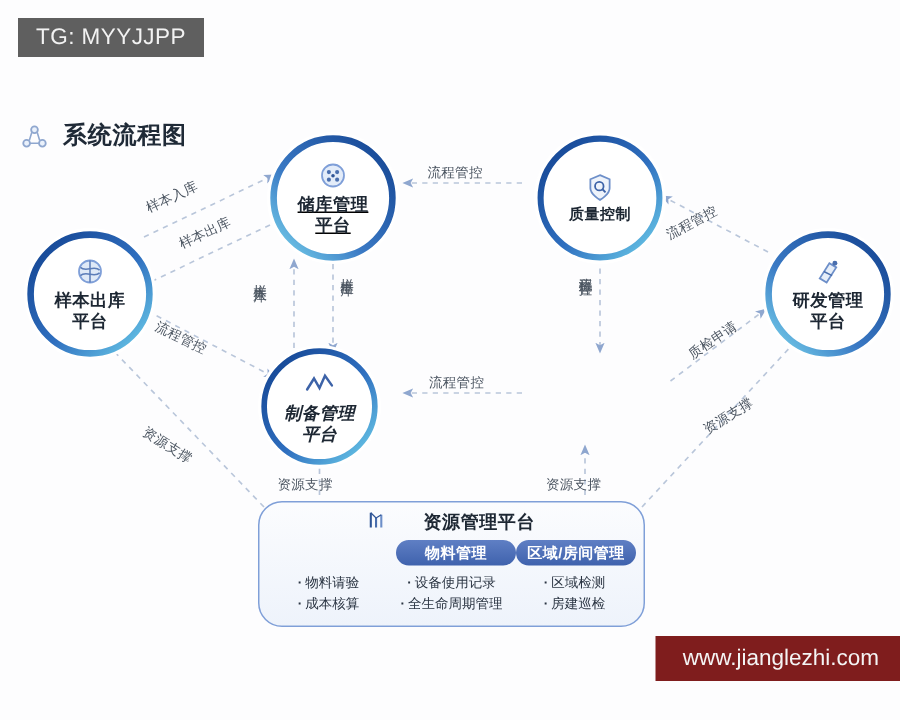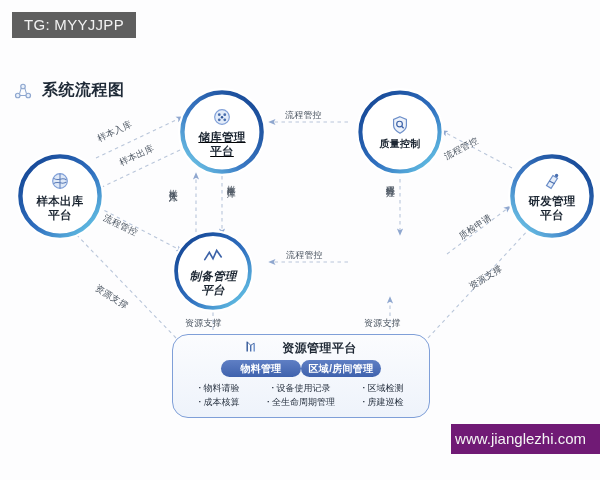--- a/index.html
+++ b/index.html
@@ -24,24 +24,24 @@
     font-size: 15px;
     letter-spacing: .3px;
     padding: 5px 12px 6px 12px;
     line-height: 1;
   }
 
   
   .watermark {
     position: absolute;
     right: 0px; bottom: 26px;
-    background: #701a75;
+    background: #7f1d1d;
     color: #f4f4f4;
     font-size: 15px;
-    padding: 7px 14px 8px 4px;
+    padding: 7px 14px 8px 18px;
     line-height: 1;
   }
 
   
   .sec-title {
     position: absolute;
     left: 14px; top: 80px;
     display: flex; align-items: center; gap: 10px;
   }
   .sec-title .label {
@@ -119,21 +119,21 @@
     position: absolute;
     left: 0; right: 0; top: 4px;
     display: flex; align-items: center; justify-content: center; gap: 20px;
   }
   .respanel .rp-head .rp-title {
     font-size: 12px; font-weight: bold; color: #1d2733; letter-spacing: .4px;
   }
   .pills {
     position: absolute;
     left: 5px; right: 5px; top: 25px;
-    display: flex; justify-content: center;
+    display: flex; justify-content: flex-end;
   }
   .pill {
     width: 80px; height: 17px;
     border-radius: 9px;
     background: linear-gradient(180deg,#5f7fc4 0%, #3f62ad 100%);
     color: #ffffff;
     font-size: 10px;
     font-weight: bold;
     display: flex; align-items: center; justify-content: center;
     letter-spacing: .3px;

